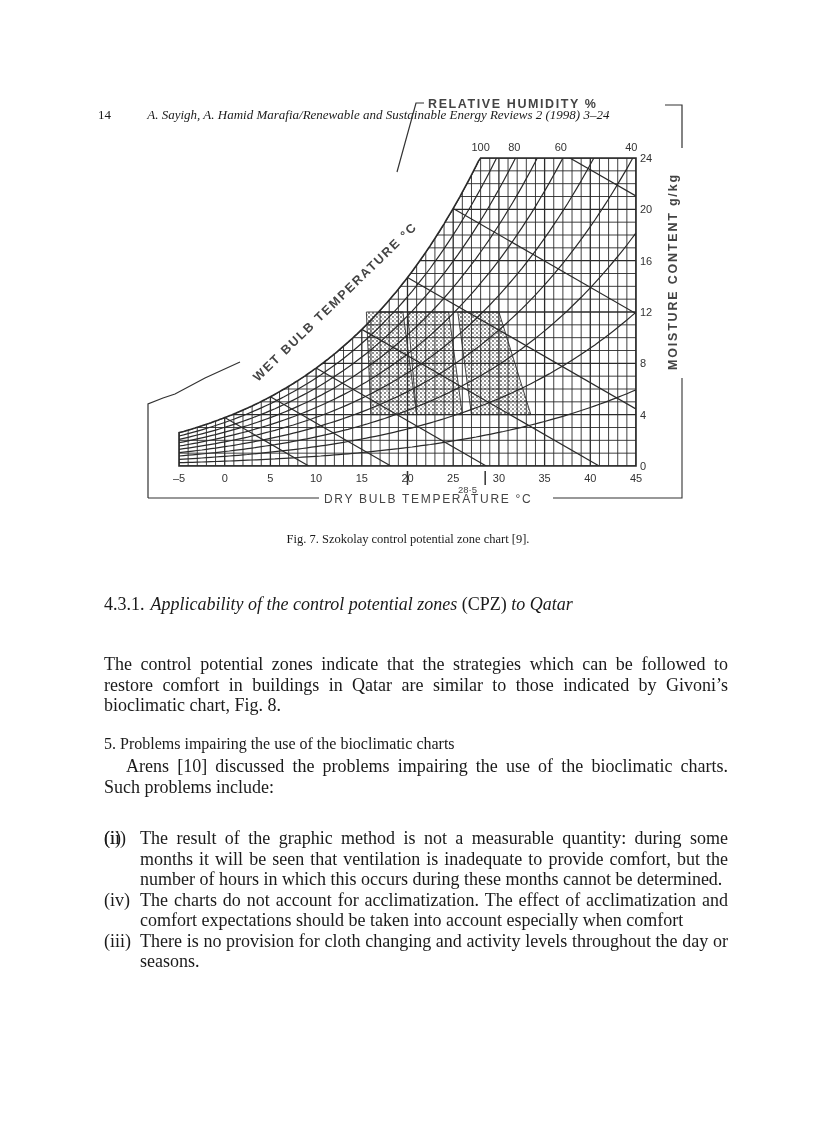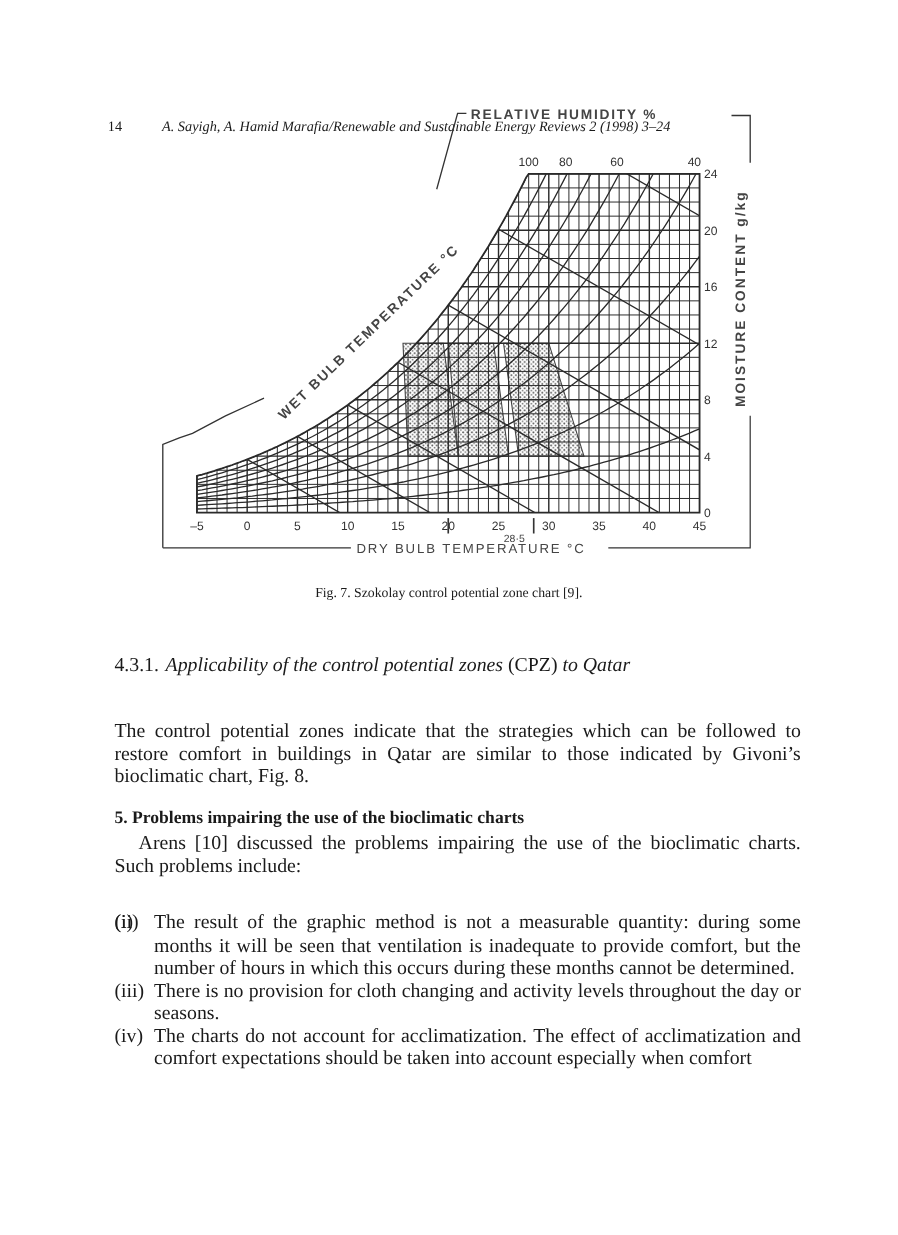--- a/index.html
+++ b/index.html
@@ -10,21 +10,21 @@
   .running-head .cite { font-style: italic; }
   .figure { position: absolute; left: 140px; top: 90px; width: 560px; height: 430px; }
   .figure svg { display: block; }
   .caption { position: absolute; top: 532px; left: 0; width: 816px; text-align: center; font-size: 12.5px; }
   .body { position: absolute; left: 104px; width: 624px; font-size: 18px; line-height: 20.5px; }
   .justify { text-align: justify; text-align-last: left; }
   .subhead { top: 594px; }
   .subhead .num { margin-right: 6px; }
   .subhead .title { font-style: italic; }
   .para1 { top: 614px; margin-top: 40px; }
-  .sec-head { top: 734px; font-weight: bold; font-size: 16px; }
+  .sec-head { top: 734px; font-weight: normal; font-size: 16px; }
   .para2 { top: 756px; text-indent: 22px; }
   .list { top: 828px; }
   .list-item { position: relative; padding-left: 36px; margin-bottom: 0; }
   .list-item .mark { position: absolute; left: 0; width: 34px; text-align: right; }
 </style>
 </head>
 <body>
 
 <div class="running-head">
   <span class="pgno">14</span>
@@ -198,20 +198,20 @@
 
 <div class="body list">
   <div class="list-item justify">
     <span class="mark">(i)</span>
   </div>
   <div class="list-item justify">
     <span class="mark">(ii)</span>
     <span>The result of the graphic method is not a measurable quantity: during some months it will be seen that ventilation is inadequate to provide comfort, but the number of hours in which this occurs during these months cannot be determined.</span>
   </div>
   <div class="list-item justify">
+    <span class="mark">(iv)</span>
+    <span>The charts do not account for acclimatization. The effect of acclimatization and comfort expectations should be taken into account especially when comfort</span>
+  </div>
+  <div class="list-item justify">
     <span class="mark">(iii)</span>
     <span>There is no provision for cloth changing and activity levels throughout the day or seasons.</span>
   </div>
-  <div class="list-item justify">
-    <span class="mark">(iv)</span>
-    <span>The charts do not account for acclimatization. The effect of acclimatization and comfort expectations should be taken into account especially when comfort</span>
-  </div>
 </div>
 
 </body></html>

